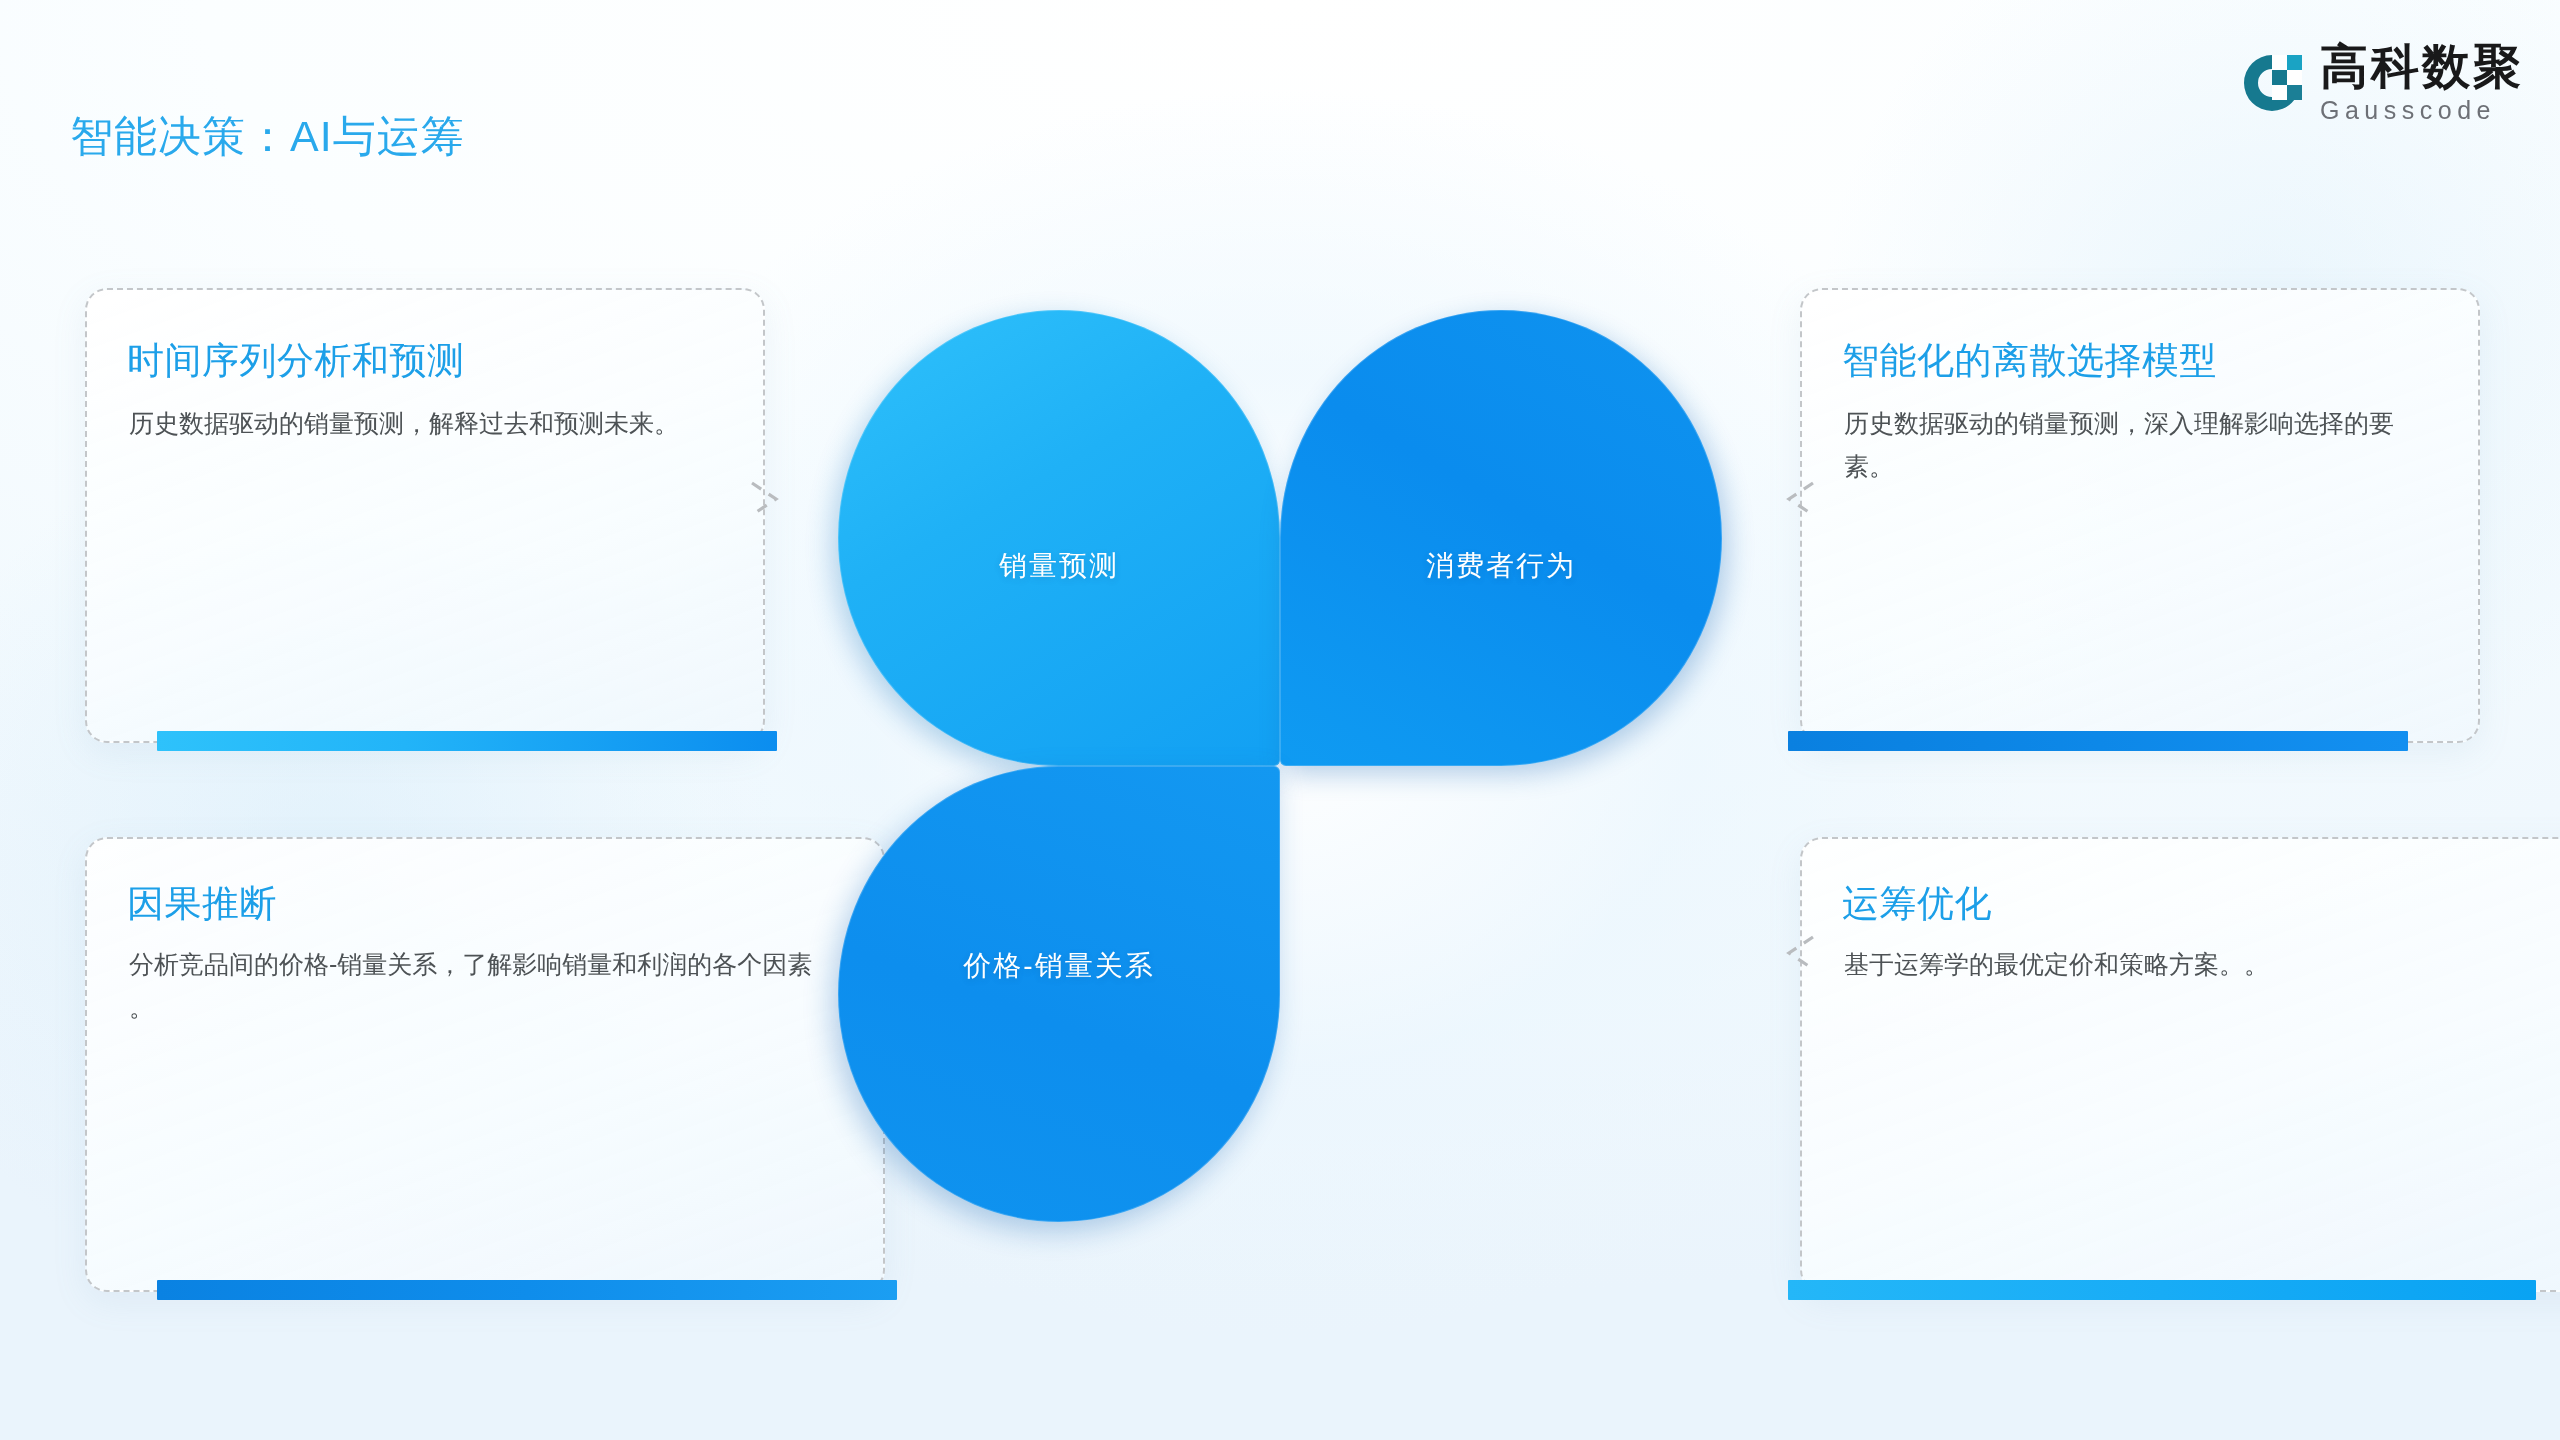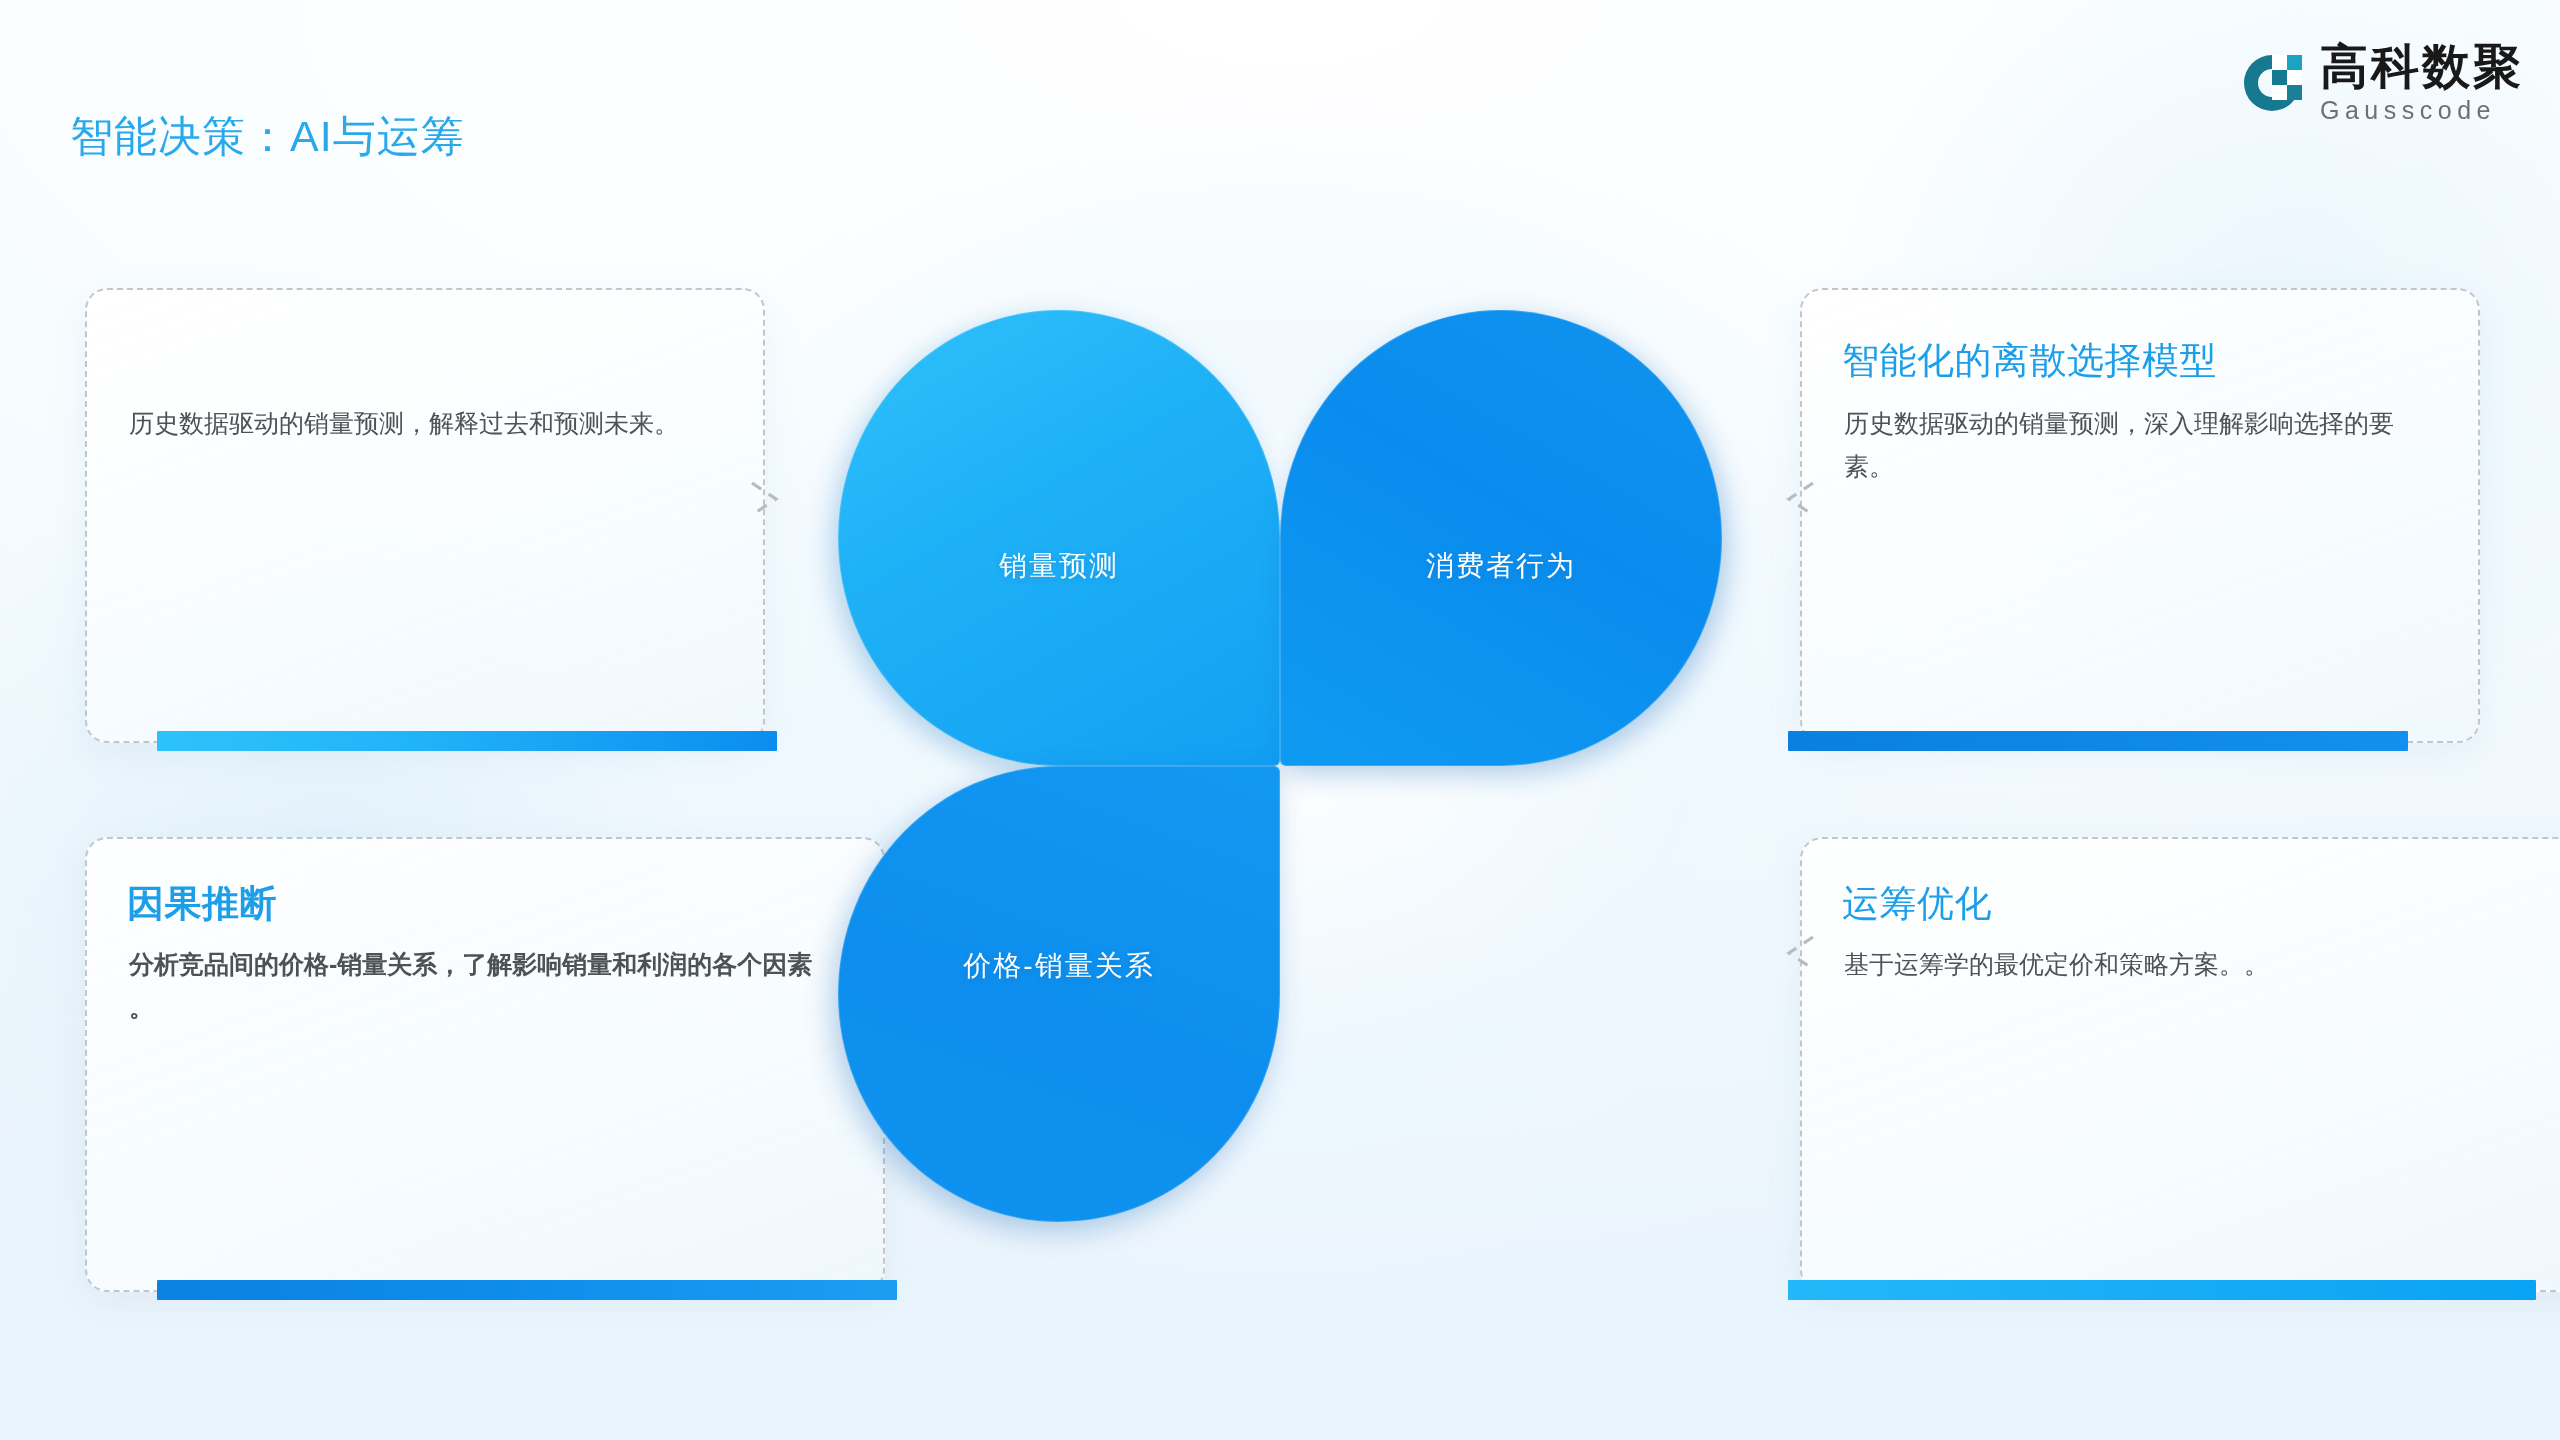--- a/index.html
+++ b/index.html
@@ -71,21 +71,21 @@
   .card-bar{
     position:absolute;height:20px;border-radius:1px;
   }
   .notch{
     position:absolute;width:52px;height:52px;
   }
   .notch svg{display:block;width:100%;height:100%;}
 
   
   #card-tl{left:85px;top:288px;width:680px;height:455px;}
-  #card-bl{left:85px;top:837px;width:800px;height:455px;font-weight:bold;}
+  #card-bl{left:85px;top:837px;width:800px;height:455px;}
   #card-tr{left:1800px;top:288px;width:680px;height:455px;}
   #card-br{left:1800px;top:837px;width:808px;height:455px;}
 
   
   .flower{
     position:absolute;left:838px;top:310px;width:884px;height:912px;
   }
   .petal{
     position:absolute;width:442px;height:456px;
     box-sizing:border-box;
@@ -157,20 +157,21 @@
       <rect x="45" y="32" width="15" height="15" fill="#1b7f96"></rect>
     </svg>
   </div>
   <div class="logo-text">
     <div class="logo-cn">高科数聚</div>
     <div class="logo-en">Gausscode</div>
   </div>
 </div>
 
 <div class="card" id="card-tl">
+  <div class="card-title" style="top:46px">时间序列分析和预测</div>
   <div class="card-body" style="top:112px">历史数据驱动的销量预测，解释过去和预测未来。</div>
   <div class="card-bar" style="left:70px;right:-14px;bottom:-10px;background:linear-gradient(90deg,#2ec2fb 0%,#22b4f8 40%,#0b8def 100%)"></div>
   <div class="notch" style="right:-27px;top:183px;">
     <svg viewBox="0 0 52 52" xmlns="http://www.w3.org/2000/svg">
       <polyline points="14,10 38,26 14,42" fill="none" stroke="#b9bcbf" stroke-width="3.2" stroke-dasharray="11 9"></polyline>
     </svg>
   </div>
 </div>
 
 <div class="card" id="card-bl">

